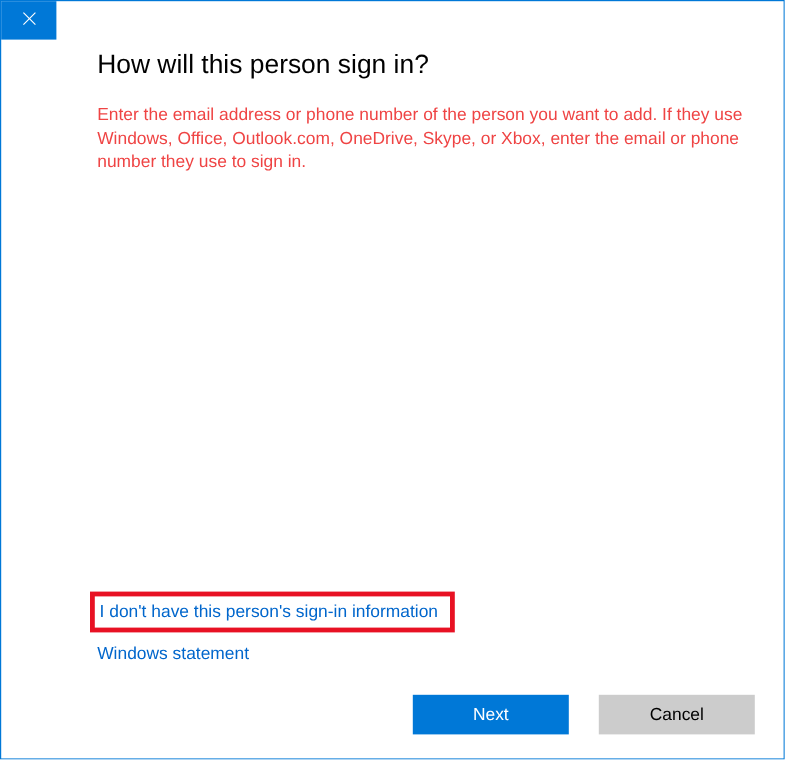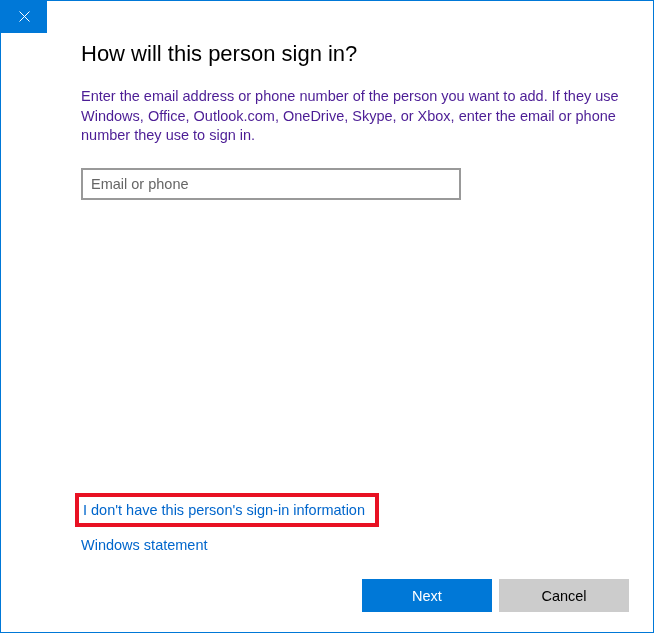--- a/index.html
+++ b/index.html
@@ -49,23 +49,23 @@
       position: relative;
     }
     .heading {
       font-size: 22px;
       font-weight: 400;
       color: #000;
       margin-bottom: 20px;
     }
     .description {
       font-size: 14.5px;
-      color: #4c1d95;
+      color: #ef4444;
       line-height: 1.35;
-      margin-bottom: 22px;
+      margin-bottom: 36px;
       max-width: 560px;
     }
     .input-field {
       width: 380px;
       height: 32px;
       border: 2px solid #999;
       padding: 0 8px;
       font-size: 14.5px;
       font-family: inherit;
       color: #000;
@@ -96,21 +96,21 @@
     }
     .link-privacy {
       margin-top: 6px;
       margin-left: 0px;
     }
     .button-row {
       position: absolute;
       bottom: 20px;
       right: 24px;
       display: flex;
-      gap: 7px;
+      gap: 25px;
     }
     .btn {
       width: 130px;
       height: 33px;
       border: none;
       font-size: 14.5px;
       font-family: inherit;
       cursor: pointer;
     }
     .btn-primary {
@@ -133,21 +133,20 @@
             <line x1="0.5" y1="0.5" x2="10.5" y2="10.5" stroke="white" stroke-width="1"></line>
             <line x1="10.5" y1="0.5" x2="0.5" y2="10.5" stroke="white" stroke-width="1"></line>
           </svg>
       </span>
     </div>
   </div>
 
   <div class="content">
     <h1 class="heading">How will this person sign in?</h1>
     <p class="description">Enter the email address or phone number of the person you want to add. If they use Windows, Office, Outlook.com, OneDrive, Skype, or Xbox, enter the email or phone number they use to sign in.</p>
-    <input type="text" class="input-field" placeholder="Email or phone" style="">
 
     <div class="links-area">
       <div class="highlight-box">
         <a class="link">I don't have this person's sign-in information</a>
       </div>
       <div>
         <a class="link link-privacy">Windows statement</a>
       </div>
     </div>
 

